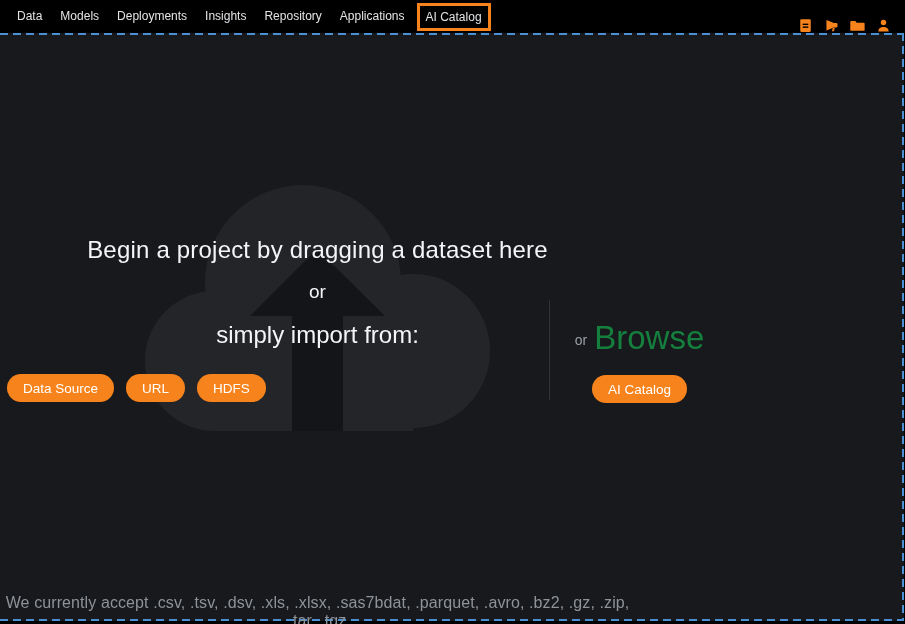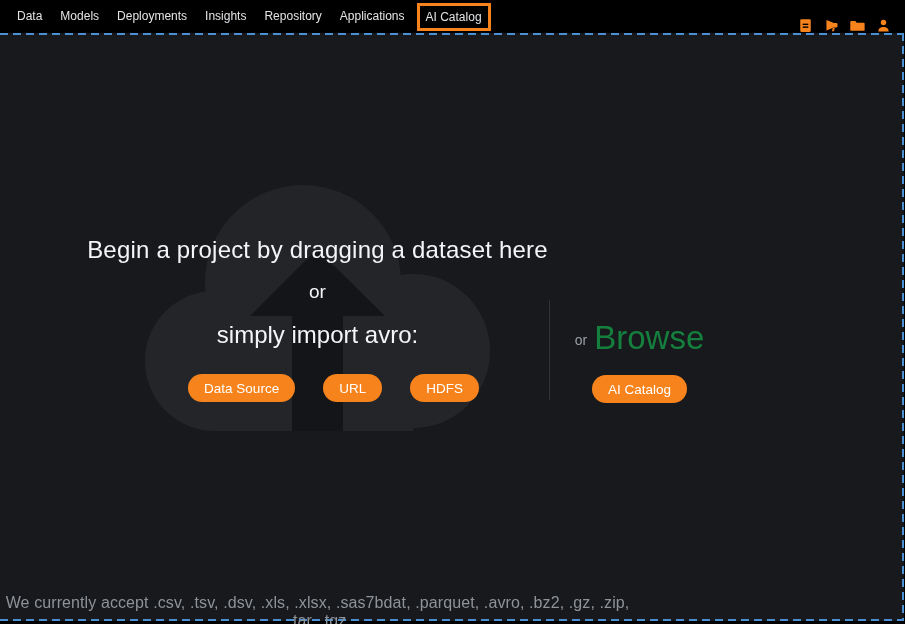--- a/index.html
+++ b/index.html
@@ -60,22 +60,22 @@
   }
   .dz-or {
     position: absolute; top: 248px; left: 0; width: 100%;
     color: #f4f5f6; font-size: 19px;
   }
   .dz-subheading {
     position: absolute; top: 288px; left: 0; width: 100%;
     color: #f4f5f6; font-size: 24px; font-weight: 400;
   }
   .import-buttons {
-    position: absolute; top: 341px; left: 16px; width: 100%;
-    display: flex; justify-content: center; gap: 28px;
+    position: absolute; top: 341px; left: 7px; width: 100%;
+    display: flex; justify-content: flex-start; gap: 12px;
   }
   .pill-btn {
     background: #f7831c; color: #ffffff; border: none;
     height: 28px; border-radius: 14px; padding: 0 16px;
     font-size: 13.5px; font-family: "Liberation Sans", sans-serif;
     display: inline-flex; align-items: center; cursor: pointer; white-space: nowrap;
   }
 
   
   .section-divider {
@@ -149,21 +149,21 @@
       <circle cx="158" cy="100" r="98"></circle>
       <circle cx="268" cy="168" r="77"></circle>
       <rect x="70" y="168" width="198" height="80"></rect>
     </g>
     <path d="M172 66 L240 133 L198 133 L198 248 L147 248 L147 133 L105 133 Z" fill="#131519"></path>
   </svg>
 
   <div class="left-col">
     <div class="dz-heading">Begin a project by dragging a dataset here</div>
     <div class="dz-or">or</div>
-    <div class="dz-subheading">simply import avro:</div>
+    <div class="dz-subheading">simply import from:</div>
     <div class="import-buttons">
       <button class="pill-btn">Data Source</button>
       <button class="pill-btn">URL</button>
       <button class="pill-btn">HDFS</button>
     </div>
   </div>
 
   <div class="section-divider"></div>
 
   <div class="right-col">

